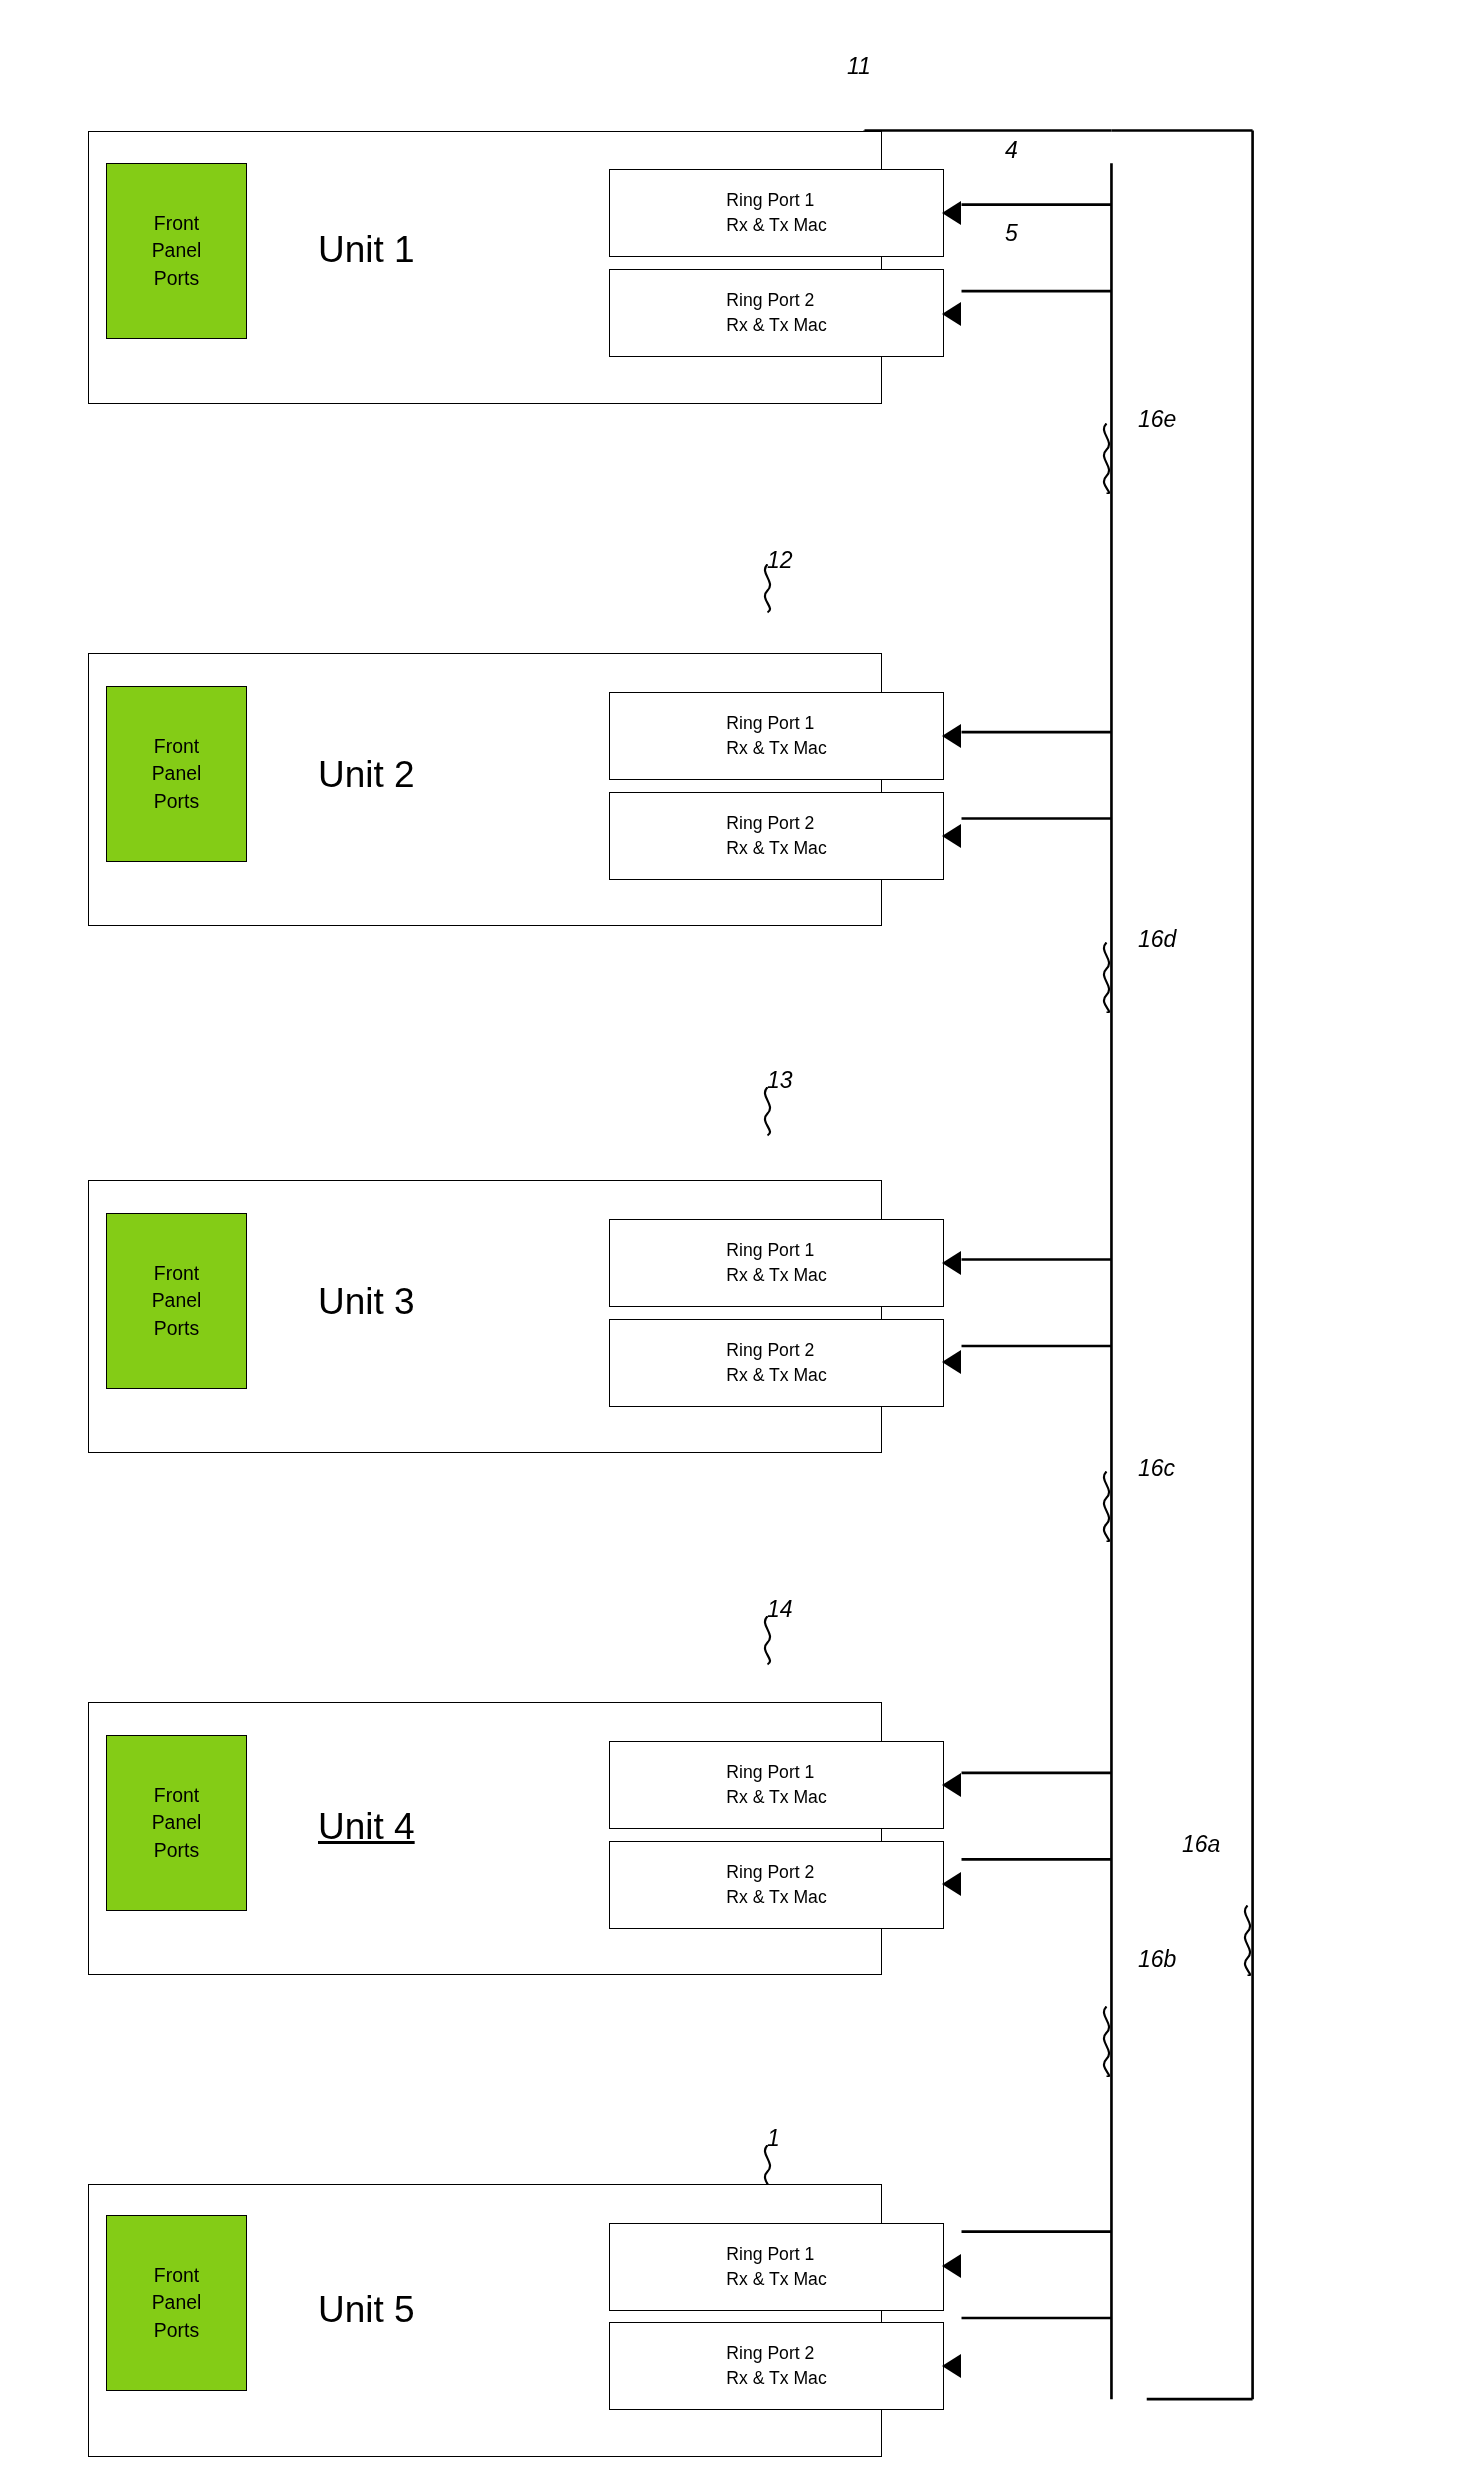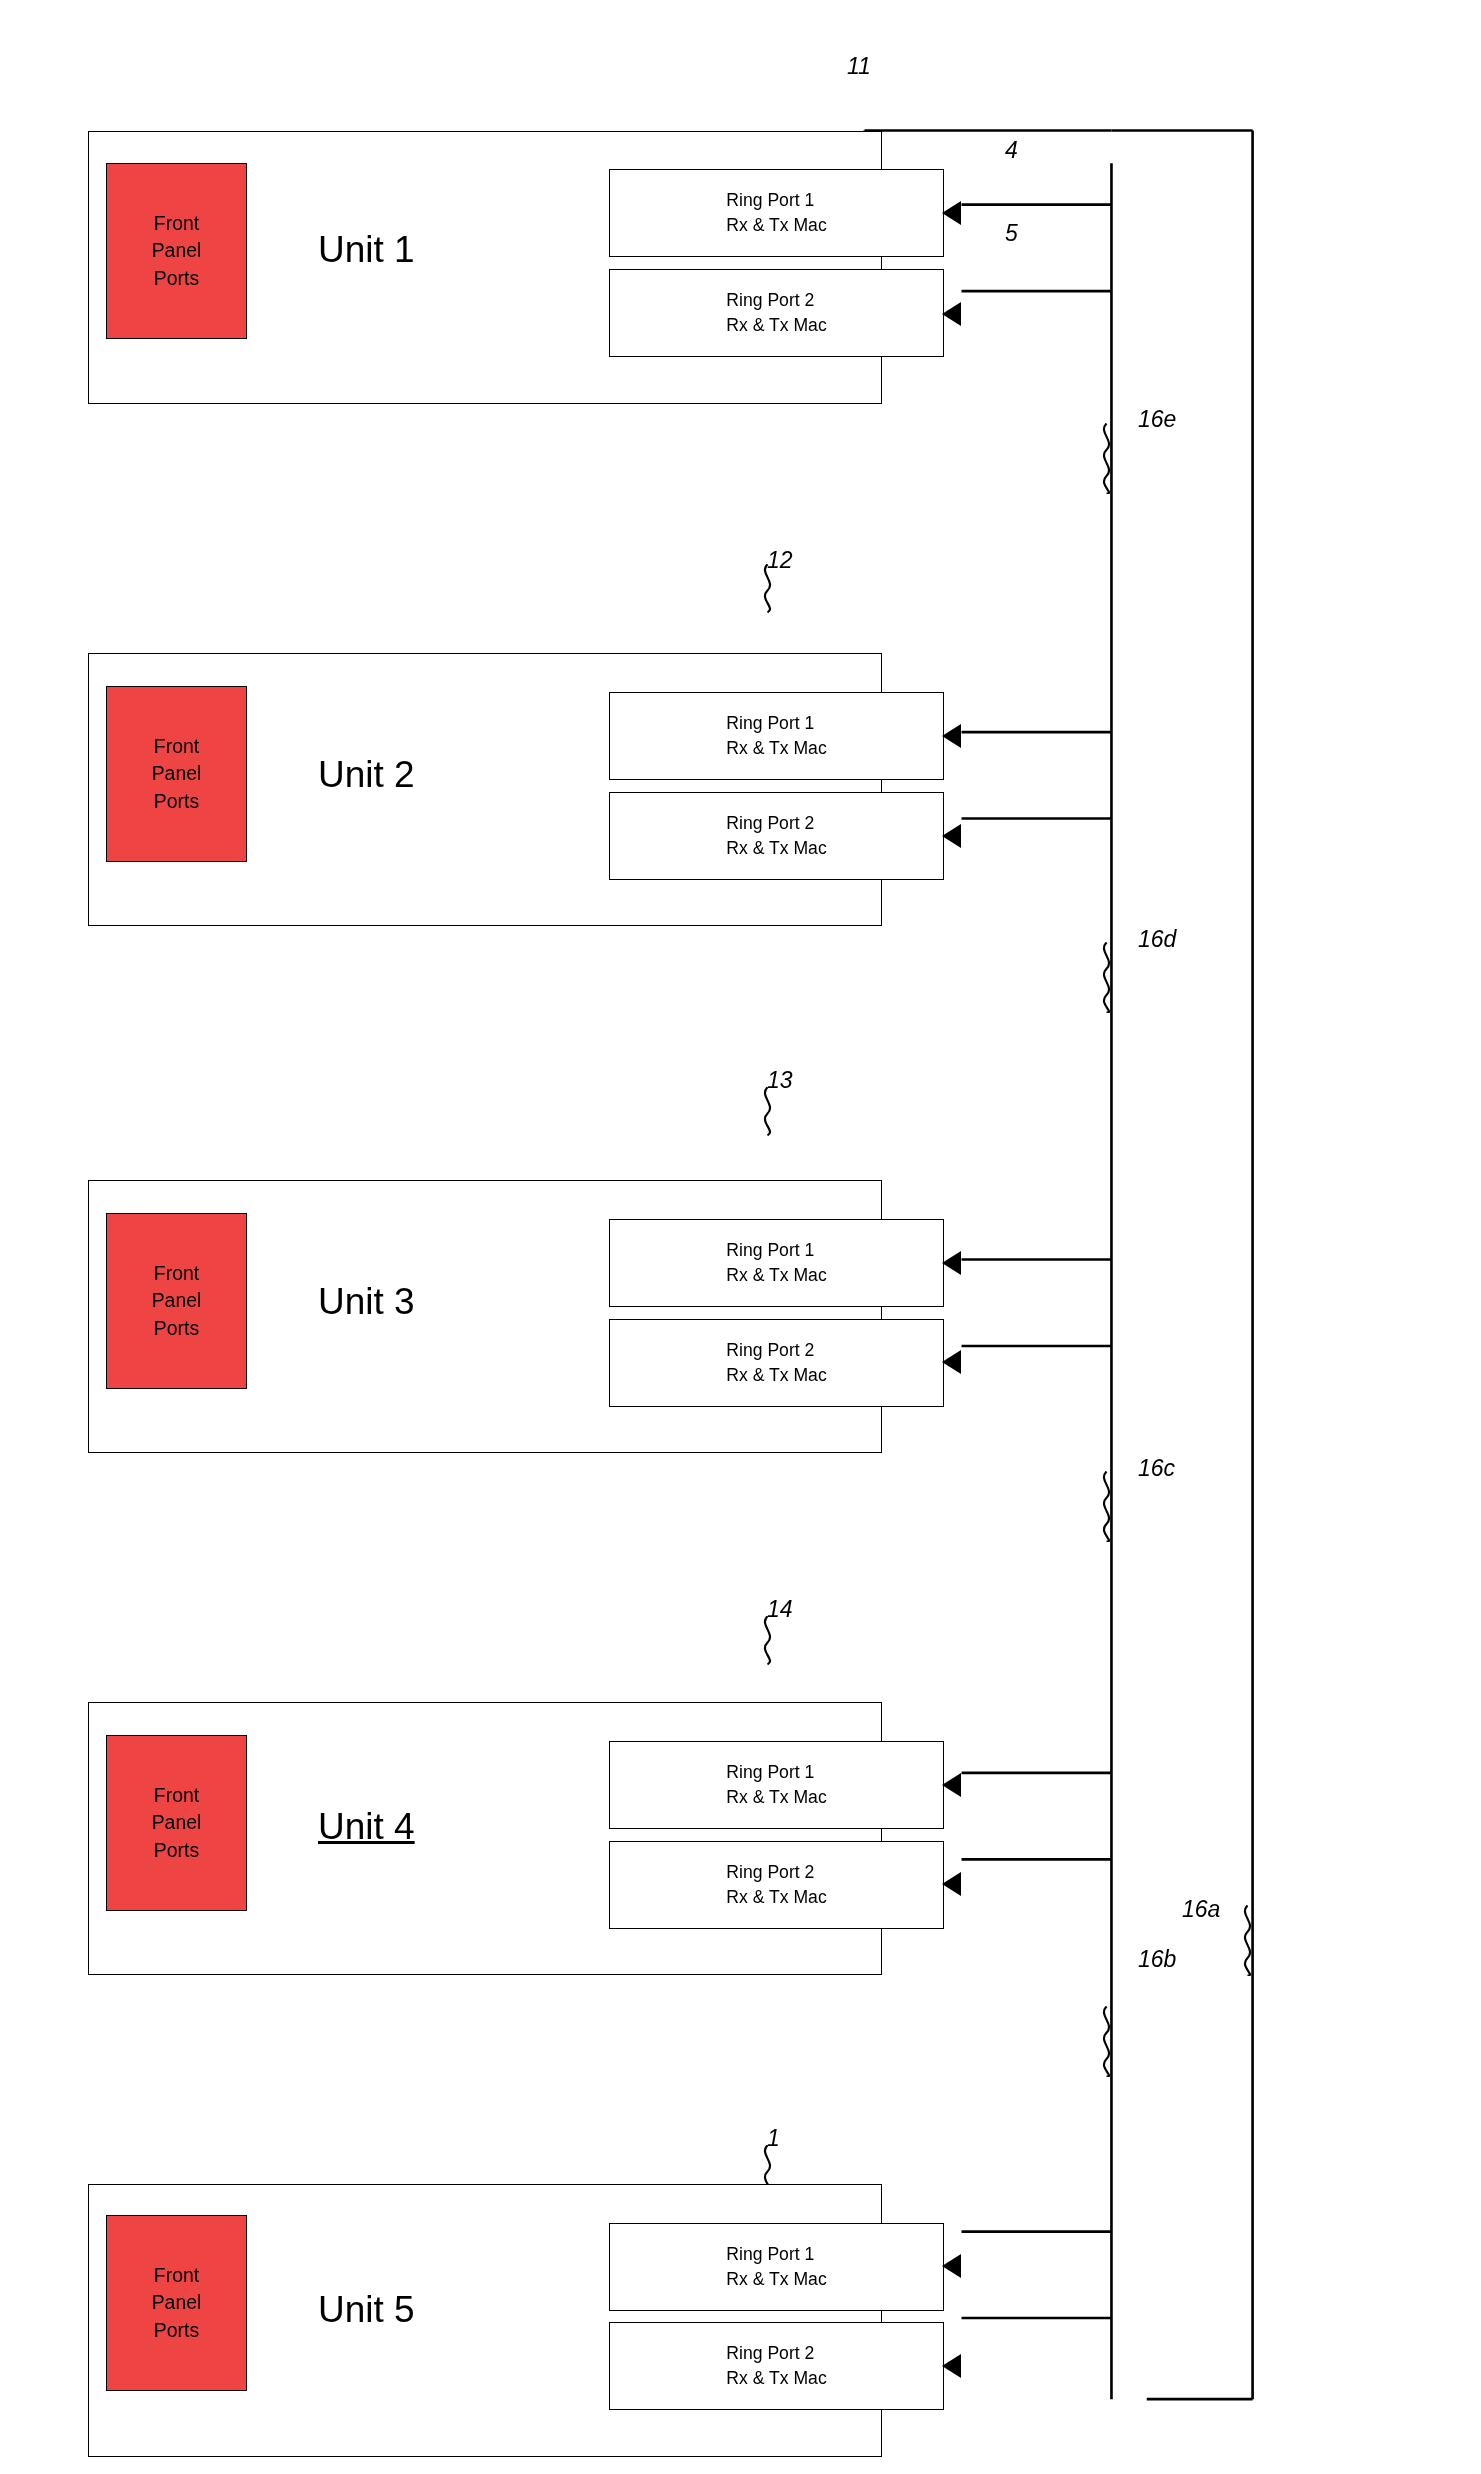--- a/index.html
+++ b/index.html
@@ -25,21 +25,21 @@
     }
     .unit-label {
       font-size: 32px;
       font-weight: normal;
       position: absolute;
       font-family: Arial, sans-serif;
     }
     .front-panel-box {
       position: absolute;
       border: 1.8px solid #000;
-      background: #ef4444;
+      background: #84cc16;
       display: flex;
       align-items: center;
       justify-content: center;
       text-align: center;
       font-size: 19.4px;
       line-height: 1.4;
     }
     .ring-port-box {
       position: absolute;
       border: 1.8px solid #000;
@@ -226,21 +226,21 @@
   <div class="ring-port-box" style="left:609px; top:1841px; width:335px; height:88px;">
     Ring Port 2<br>Rx &amp; Tx Mac
   </div>
   <div class="arrow-left" style="left:942px; top:1872px;"></div>
 
   <div class="ref-label" style="left:1138px; top:1946px;">16b</div>
   <svg style="position:absolute;left:1089px;top:2006px;width:35px;height:71px;" viewBox="0 0 40 80" width="35" height="71">
     <path d="M20,0 C10,10 30,20 20,30 C10,40 30,50 20,60 C10,70 30,80 20,80" stroke="#000" stroke-width="2.5" fill="none"></path>
   </svg>
 
-  <div class="ref-label" style="left:1182px; top:1896px;">16a</div>
+  <div class="ref-label" style="left:1182px; top:1831px;">16a</div>
   <svg style="position:absolute;left:1230px;top:1905px;width:35px;height:71px;" viewBox="0 0 40 80" width="35" height="71">
     <path d="M20,0 C10,10 30,20 20,30 C10,40 30,50 20,60 C10,70 30,80 20,80" stroke="#000" stroke-width="2.5" fill="none"></path>
   </svg>
 
   <div class="ref-label" style="left:767px; top:2125px;">1</div>
   <svg style="position:absolute;left:750px;top:2145px;width:35px;height:53px;" viewBox="0 0 40 60" width="35" height="53">
     <path d="M20,0 C10,10 30,20 20,30 C10,40 30,50 20,55" stroke="#000" stroke-width="2.5" fill="none"></path>
   </svg>
 
   <div class="unit-box" style="left:88px; top:2184px; width:794px; height:273px;">

